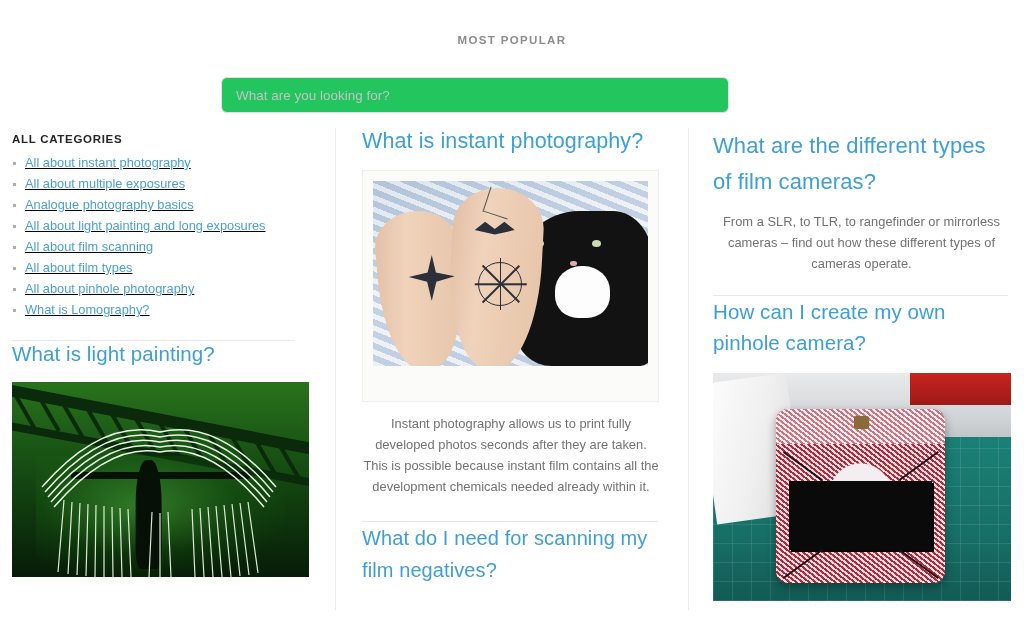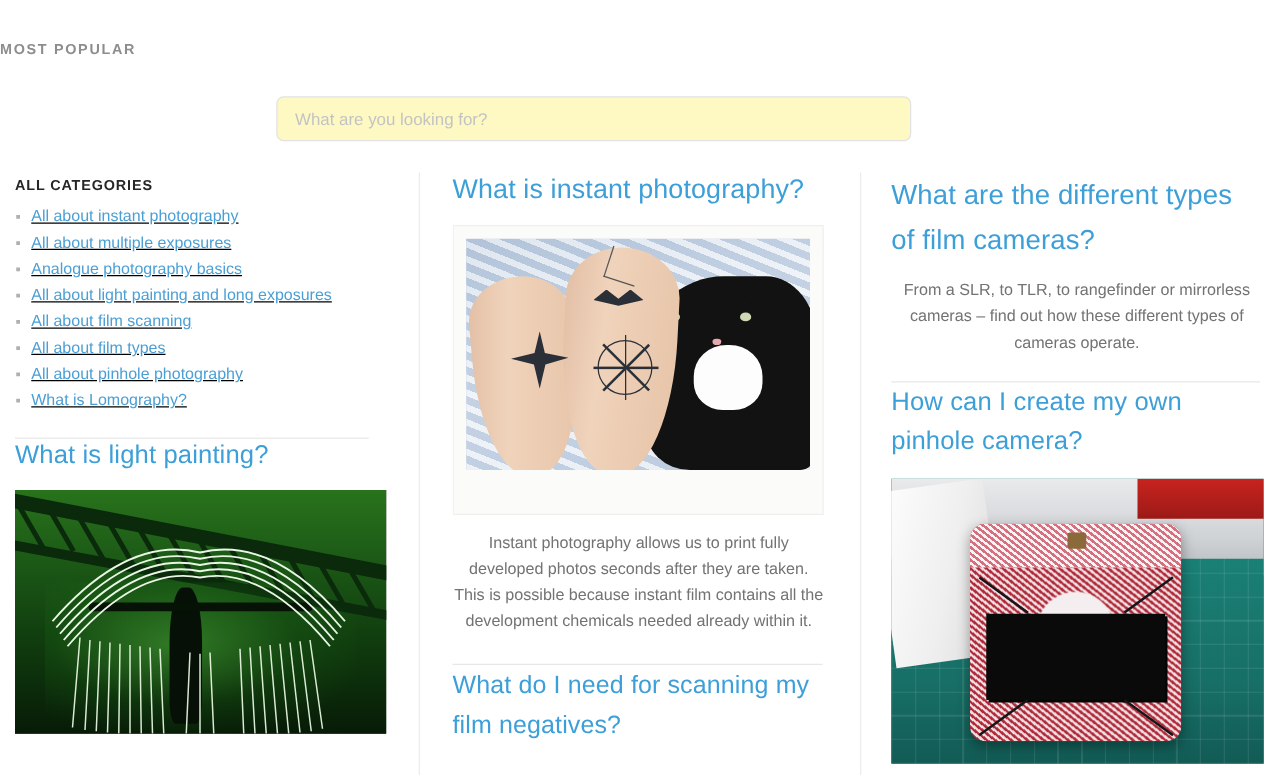--- a/index.html
+++ b/index.html
@@ -14,21 +14,21 @@
     font-family: "Liberation Sans", sans-serif;
     -webkit-font-smoothing: antialiased;
   }
 
   .page { position: relative; width: 1024px; height: 620px; background: #fff; }
 
   
   .most-popular {
     position: absolute;
     top: 34px; left: 0; width: 1024px;
-    text-align: left;
+    text-align: center;
     font-size: 11.5px;
     font-weight: 700;
     letter-spacing: 1.35px;
     color: #8d8d8d;
   }
 
   .search-row {
     position: absolute;
     top: 77px; left: 221px;
     display: flex;
@@ -37,42 +37,42 @@
   }
   .search-input {
     width: 508px;
     height: 36px;
     border: 1px solid #e2e2e2;
     border-radius: 6px;
     padding: 0 14px;
     font-family: "Liberation Sans", sans-serif;
     font-size: 13.5px;
     color: #555;
-    background: #fef9c3;
+    background: #22c55e;
     outline: none;
   }
   .search-input::placeholder { color: #c3c3c3; }
   .search-button {
     height: 36px;
     padding: 0 19px;
     border: none;
     border-radius: 6px;
     background: #1b9ad6;
     color: #ffffff;
     font-family: "Liberation Sans", sans-serif;
     font-size: 10.5px;
     font-weight: 700;
     letter-spacing: 1.3px;
     cursor: pointer;
   }
 
   
   .columns {
     position: absolute;
-    top: 138px; left: 0;
+    top: 128px; left: 0;
     width: 1024px;
     height: 482px;
     display: flex;
   }
   .col { position: relative; height: 482px; overflow: hidden; }
   .col-left   { width: 335px; padding: 0 26px 0 12px; }
   .col-center { width: 353px; padding: 0 28px 0 26px; border-left: 1px solid #ececec; }
   .col-right  { width: 336px; padding: 0 14px 0 24px; border-left: 1px solid #ececec; }
 
   

